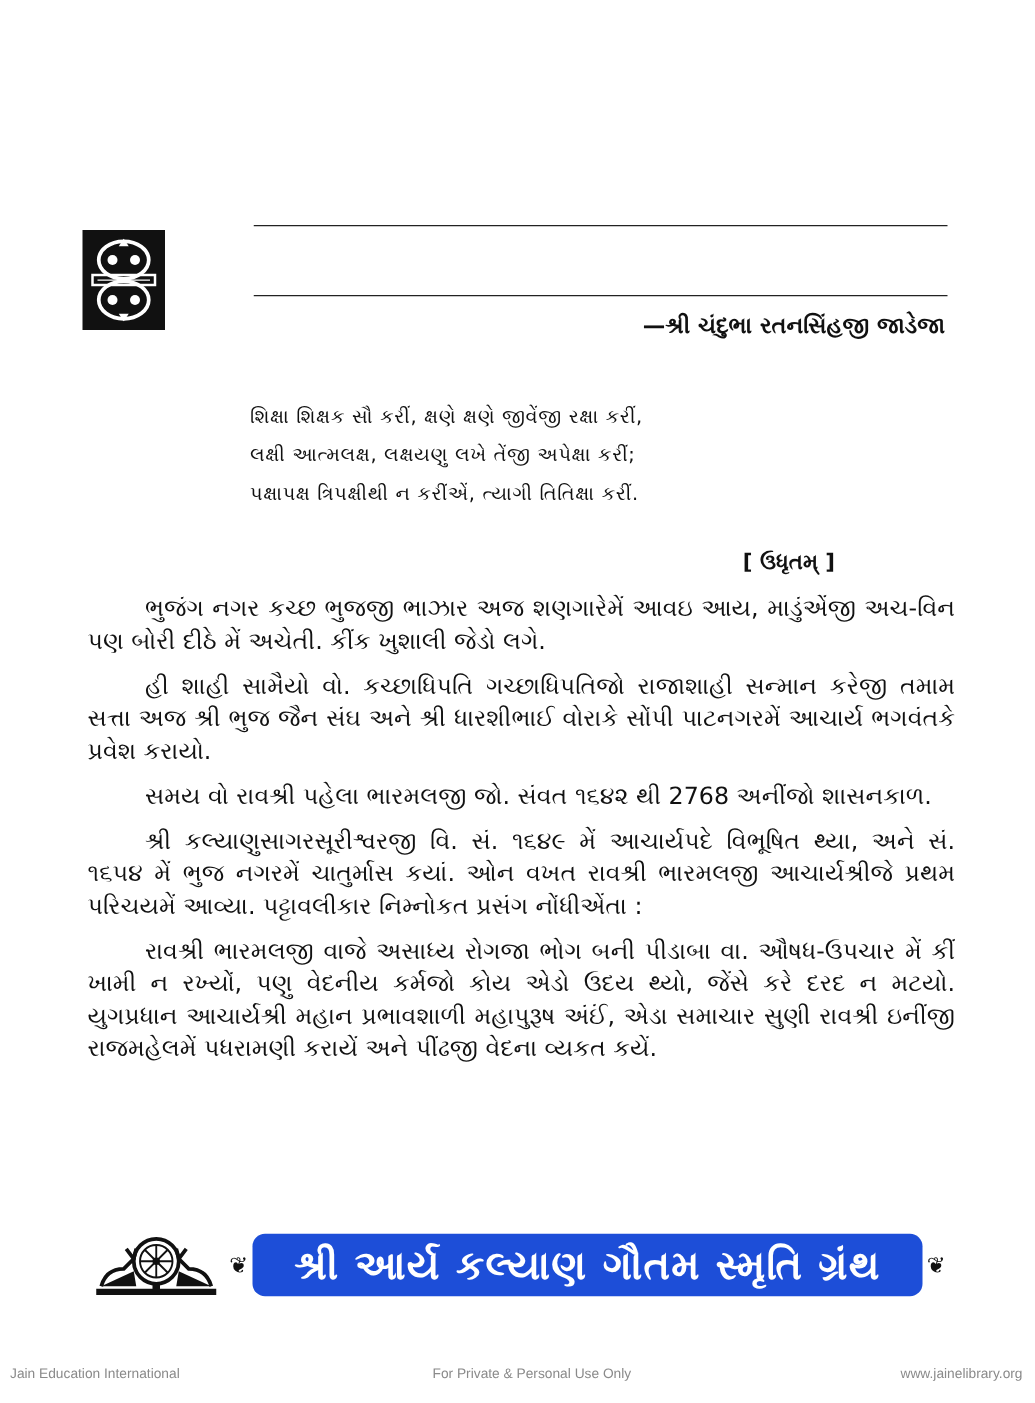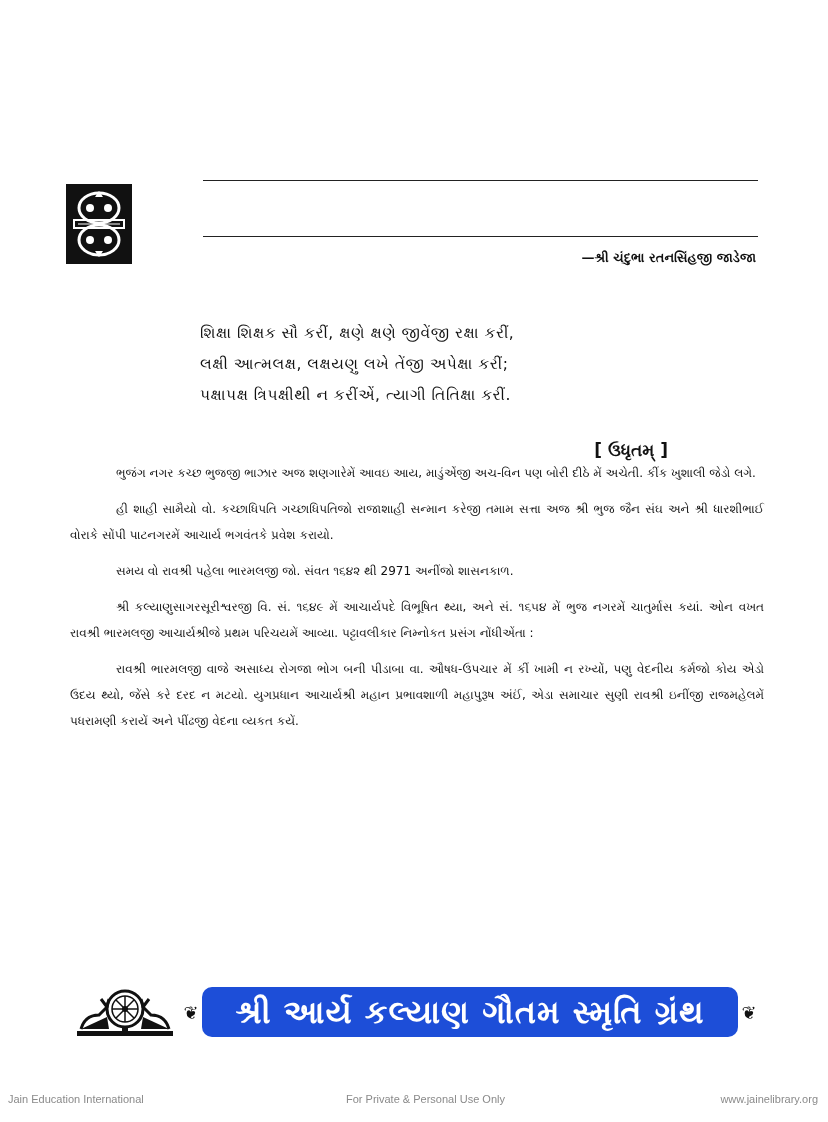--- a/index.html
+++ b/index.html
@@ -45,21 +45,21 @@
       right: 72px;
       top: 190px;
       font-size: 24px;
       letter-spacing: 1px;
       font-weight: normal;
     }
     .author {
       position: absolute;
       right: 72px;
       top: 250px;
-      font-size: 13px;
+      font-size: 18px;
       font-weight: bold;
     }
     
     .verse {
       position: absolute;
       left: 200px;
       top: 318px;
       width: 460px;
       font-size: 15.5px;
       line-height: 31px;
@@ -70,23 +70,23 @@
       position: absolute;
       right: 160px;
       top: 440px;
       font-size: 17px;
       font-weight: bold;
     }
     
     .body {
       position: absolute;
       left: 70px;
-      top: 460px;
+      top: 474px;
       width: 694px;
-      font-size: 12px;
+      font-size: 19px;
       line-height: 26px;
       text-align: justify;
     }
     .body p {
       margin: 0 0 10px 0;
       text-indent: 46px;
     }
     
     .banner {
       position: absolute;
@@ -161,21 +161,21 @@
   <div class="verse">
     <div class="line">શિક્ષા શિક્ષક સૌ કરીં, ક્ષણે ક્ષણે જીવેંજી રક્ષા કરીં,</div>
     <div class="line">લક્ષી આત્મલક્ષ, લક્ષયણુ લખે તેંજી અપેક્ષા કરીં;</div>
     <div class="line">પક્ષાપક્ષ ત્રિપક્ષીથી ન કરીંએં, ત્યાગી તિતિક્ષા કરીં.</div>
   </div>
   <div class="citation">[ ઉધૃતમ્ ]</div>
 
   <div class="body">
     <p>ભુજંગ નગર કચ્છ ભુજજી ભાઝાર અજ શણગારેમેં આવઇ આય, માડુંએંજી અચ-વિન પણ બોરી દીઠે મેં અચેતી. કીંક ખુશાલી જેડો લગે.</p>
     <p>હી શાહી સામૈયો વો. કચ્છાધિપતિ ગચ્છાધિપતિજો રાજાશાહી સન્માન કરેજી તમામ સત્તા અજ શ્રી ભુજ જૈન સંઘ અને શ્રી ધારશીભાઈ વોરાકે સોંપી પાટનગરમેં આચાર્ય ભગવંતકે પ્રવેશ કરાયો.</p>
-    <p>સમય વો રાવશ્રી પહેલા ભારમલજી જો. સંવત ૧૬૪૨ થી 2971 અનીંજો શાસનકાળ.</p>
+    <p>સમય વો રાવશ્રી પહેલા ભારમલજી જો. સંવત ૧૬૪૨ થી 2768 અનીંજો શાસનકાળ.</p>
     <p>શ્રી કલ્યાણુસાગરસૂરીશ્વરજી વિ. સં. ૧૬૪૯ મેં આચાર્યપદે વિભૂષિત થ્યા, અને સં. ૧૬૫૪ મેં ભુજ નગરમેં ચાતુર્માસ કયાં. ઓન વખત રાવશ્રી ભારમલજી આચાર્યશ્રીજે પ્રથમ પરિચયમેં આવ્યા. પટ્ટાવલીકાર નિમ્નોકત પ્રસંગ નોંધીએંતા :</p>
     <p>રાવશ્રી ભારમલજી વાજે અસાધ્ય રોગજા ભોગ બની પીડાબા વા. ઔષધ-ઉપચાર મેં કીં ખામી ન રખ્યોં, પણુ વેદનીય કર્મજો કોય એડો ઉદય થ્યો, જેંસે કરે દરદ ન મટયો. યુગપ્રધાન આચાર્યશ્રી મહાન પ્રભાવશાળી મહાપુરૂષ અંઈં, એડા સમાચાર સુણી રાવશ્રી ઇનીંજી રાજમહેલમેં પધરામણી કરાયેં અને પીંઢજી વેદના વ્યકત કયેં.</p>
   </div>
 
   <div class="banner">
     <div class="emblem">
       <svg width="104" height="54" viewBox="0 0 104 54">
 
         <rect x="4" y="46" width="96" height="5" fill="#111"></rect>
 

